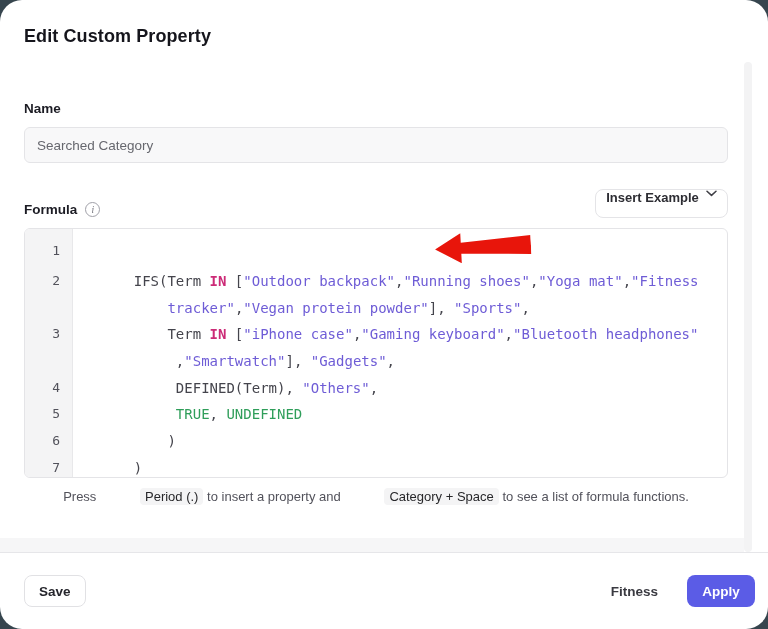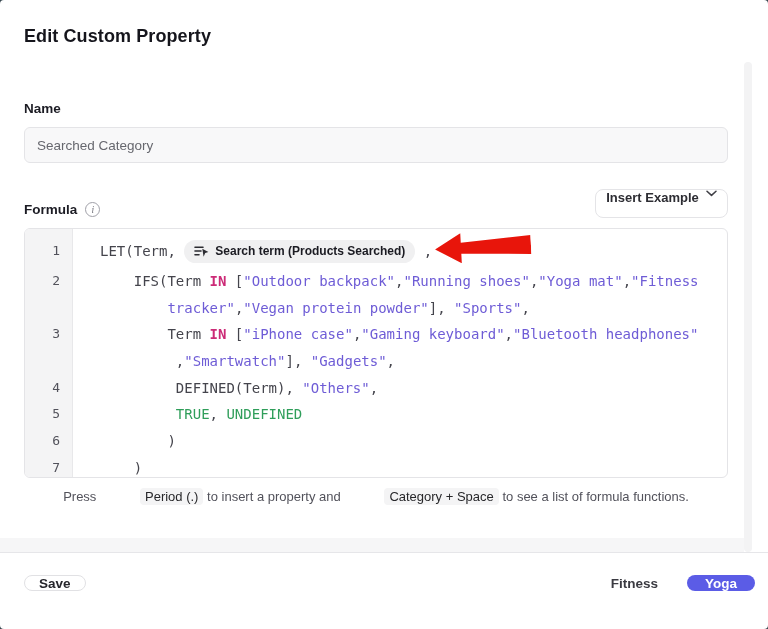--- a/index.html
+++ b/index.html
@@ -3,21 +3,21 @@
 <meta charset="utf-8">
 <style>
   html,body{margin:0;padding:0;}
   body{
     width:768px;height:629px;position:relative;overflow:hidden;
     background:#36454e;
     font-family:"Liberation Sans",sans-serif;
     -webkit-font-smoothing:antialiased;
   }
   .modal{
-    position:absolute;inset:0;background:#ffffff;border-radius:4px;overflow:hidden;
+    position:absolute;inset:0;background:#ffffff;border-radius:22px;overflow:hidden;
   }
   .title{
     position:absolute;left:24px;top:26px;
     font-size:18px;font-weight:700;color:#15151c;letter-spacing:.1px;
   }
   .field-label{
     position:absolute;left:24px;
     font-size:13.5px;font-weight:700;color:#1c1c24;
   }
   .name-label{top:101px;text-align:center;}
@@ -85,21 +85,21 @@
   .hscroll{
     position:absolute;left:0;top:538px;width:744px;height:14px;background:#f6f6f7;
   }
   .vscroll{
     position:absolute;right:16px;top:62px;width:8px;height:490px;background:#f3f3f4;border-radius:4px;
   }
   .footer-divider{
     position:absolute;left:0;top:552px;width:100%;height:1px;background:#e6e6e9;
   }
   .btn{
-    position:absolute;height:16px;border-radius:8px;box-sizing:border-box;cursor:pointer;
+    position:absolute;height:32px;border-radius:8px;box-sizing:border-box;cursor:pointer;
     display:flex;align-items:center;justify-content:center;
     font-size:13.5px;font-weight:600;font-family:"Liberation Sans",sans-serif;
   }
   .save-btn{left:24px;top:575px;padding:0 14px;background:#fff;border:1px solid #e1e1e4;color:#26262c;}
   .cancel-btn{right:106px;top:575px;background:transparent;border:none;color:#3a3a41;padding:0 4px;}
   .apply-btn{right:13px;top:575px;width:68px;background:var(--accent);border:none;color:#ffffff;}
 </style>
 </head>
 <body>
 
@@ -120,27 +120,20 @@
     <svg width="11" height="7" viewBox="0 0 11 7">
       <path d="M1 1.2 L5.5 5.4 L10 1.2" stroke="#3f3f46" stroke-width="1.5" fill="none" stroke-linecap="round" stroke-linejoin="round"></path>
     </svg>
   </div>
 
   <div class="code-box">
     <div class="gutter-bg"></div>
     <div class="rows">
         <div class="row first">
           <span class="ln">1</span>
-          <span class="codeline"><span>LET(Term, </span><span class="chip">
-              <svg width="15" height="13" viewBox="0 0 15 13">
-                <path d="M1 2.2h8M1 6h6M1 9.8h4" stroke="#2b2b31" stroke-width="1.6" fill="none" stroke-linecap="round"></path>
-                <path d="M8.3 3.8 L14.4 6.9 L11.2 8.1 L9.6 11.8 Z" fill="#2b2b31"></path>
-              </svg>
-              <span>Search term (Products Searched)</span>
-            </span><span> ,</span></span>
         </div>
         <div class="row">
           <span class="ln">2</span>
           <span class="codeline"><span>    IFS(Term </span><span class="kw">IN</span><span> [</span><span class="str">"Outdoor backpack"</span><span>,</span><span class="str">"Running shoes"</span><span>,</span><span class="str">"Yoga mat"</span><span>,</span><span class="str">"Fitness</span></span>
         </div>
         <div class="row">
           <span class="ln"></span>
           <span class="codeline"><span>        </span><span class="str">tracker"</span><span>,</span><span class="str">"Vegan protein powder"</span><span>], </span><span class="str">"Sports"</span><span>,</span></span>
         </div>
         <div class="row">
@@ -174,15 +167,15 @@
   </div>
 
   <div class="hint"><span>Press </span><span class="kbd">Period (.)</span><span> to insert a property and </span><span class="kbd">Category + Space</span><span> to see a list of formula functions.</span></div>
 
   <div class="hscroll"></div>
   <div class="vscroll"></div>
   <div class="footer-divider"></div>
 
   <button class="btn save-btn">Save</button>
   <button class="btn cancel-btn">Fitness</button>
-  <button class="btn apply-btn">Yoga</button>
+  <button class="btn apply-btn">Apply</button>
 
 </div>
 
 </body></html>

